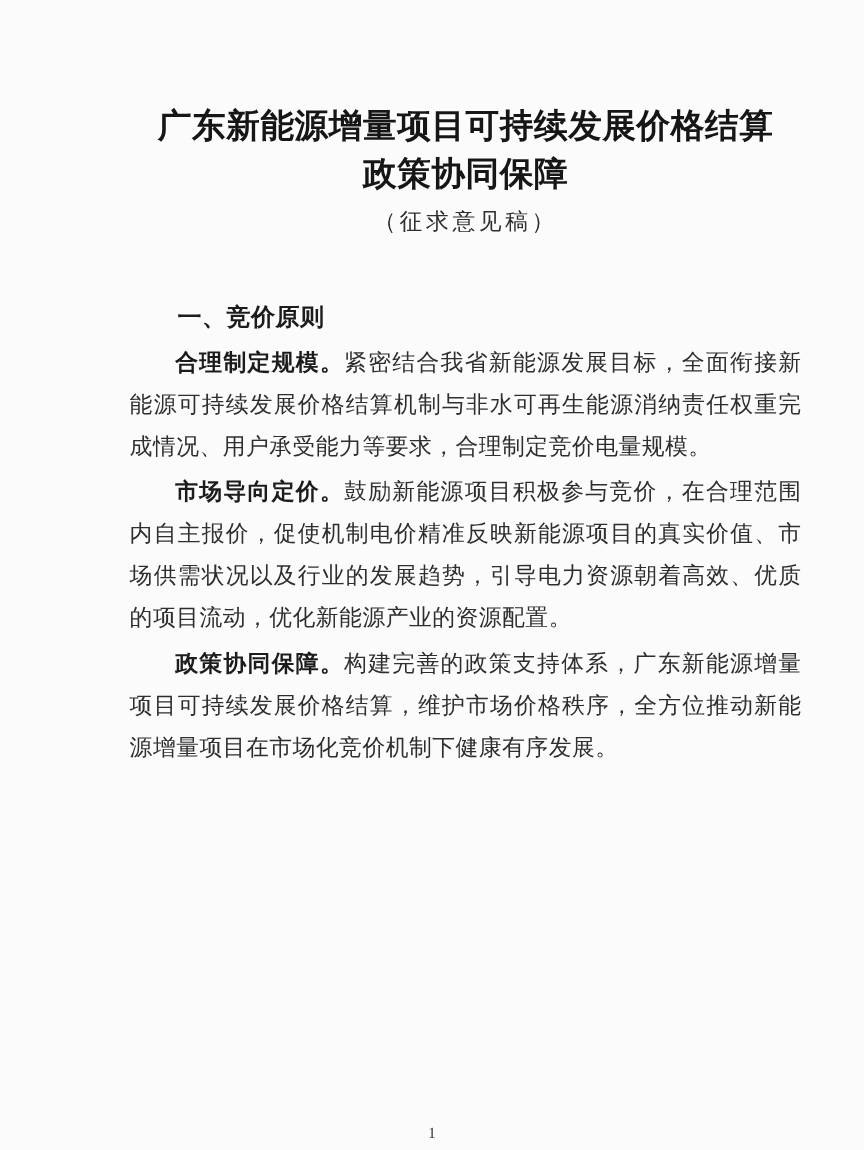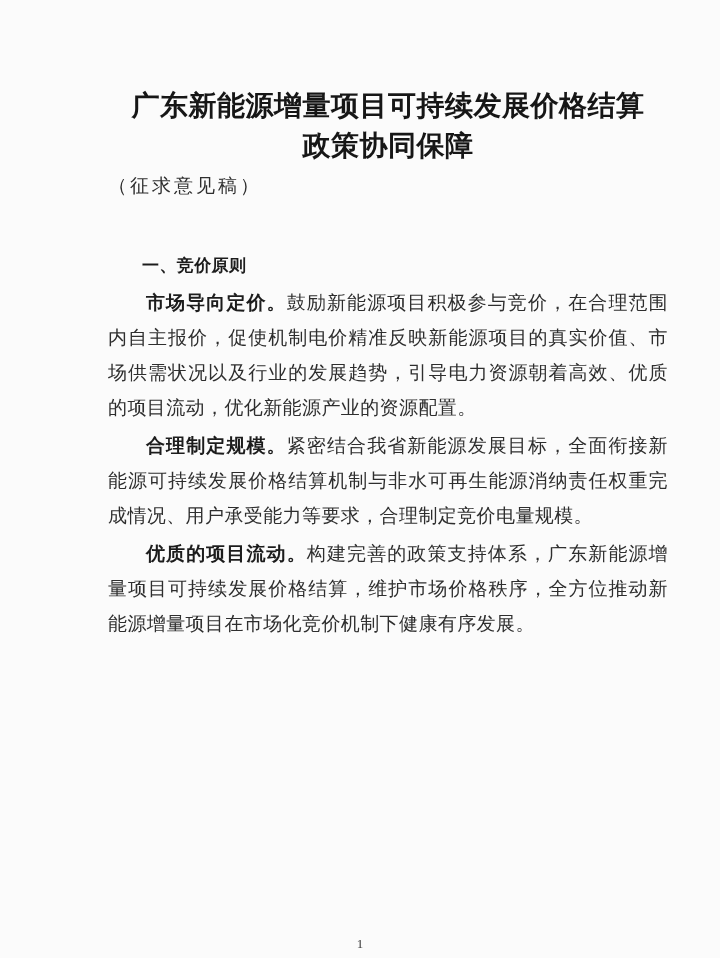--- a/index.html
+++ b/index.html
@@ -26,20 +26,21 @@
     font-size: 28px;
     line-height: 40px;
     font-weight: bold;
     text-align: center;
     letter-spacing: 0.5px;
     color: #161616;
   }
   .doc-subtitle {
     font-size: 19px;
     line-height: 26px;
+    text-align: center;
     letter-spacing: 3px;
     margin-top: 7px;
     color: #2f2f2f;
   }
   .doc-body {
     margin-top: 49px;
     font-size: 19px;
     line-height: 35px;
     letter-spacing: 0.4px;
     text-align: justify;
@@ -49,21 +50,21 @@
     margin: 0 0 3px 0;
     text-indent: 2em;
   }
   .para .lead {
     font-weight: bold;
     color: #1c1c1c;
   }
   .h1 {
     font-family: "Liberation Sans", sans-serif;
     font-weight: bold;
-    font-size: 17px;
+    font-size: 20px;
     color: #1c1c1c;
     text-indent: 2em;
     margin: 1px 0 2px 0;
   }
   .page-number {
     position: absolute;
     bottom: 6px;
     left: 0;
     width: 720px;
     text-align: center;
@@ -80,20 +81,20 @@
 
   <div class="doc-title">
     <div>广东新能源增量项目可持续发展价格结算</div>
     <div>政策协同保障</div>
   </div>
 
   <div class="doc-subtitle">（征求意见稿）</div>
 
   <main class="doc-body" id="doc-body">
       <div class="h1">一、竞价原则</div>
+      <p class="para"><span class="lead">合理制定规模。</span><span>紧密结合我省新能源发展目标，全面衔接新能源可持续发展价格结算机制与非水可再生能源消纳责任权重完成情况、用户承受能力等要求，合理制定竞价电量规模。</span></p>
       <p class="para"><span class="lead">市场导向定价。</span><span>鼓励新能源项目积极参与竞价，在合理范围内自主报价，促使机制电价精准反映新能源项目的真实价值、市场供需状况以及行业的发展趋势，引导电力资源朝着高效、优质的项目流动，优化新能源产业的资源配置。</span></p>
-      <p class="para"><span class="lead">合理制定规模。</span><span>紧密结合我省新能源发展目标，全面衔接新能源可持续发展价格结算机制与非水可再生能源消纳责任权重完成情况、用户承受能力等要求，合理制定竞价电量规模。</span></p>
-      <p class="para"><span class="lead">优质的项目流动。</span><span>构建完善的政策支持体系，广东新能源增量项目可持续发展价格结算，维护市场价格秩序，全方位推动新能源增量项目在市场化竞价机制下健康有序发展。</span></p>
+      <p class="para"><span class="lead">政策协同保障。</span><span>构建完善的政策支持体系，广东新能源增量项目可持续发展价格结算，维护市场价格秩序，全方位推动新能源增量项目在市场化竞价机制下健康有序发展。</span></p>
     </main>
 
   <div class="page-number">1</div>
 
 </div>
 
 </body></html>

